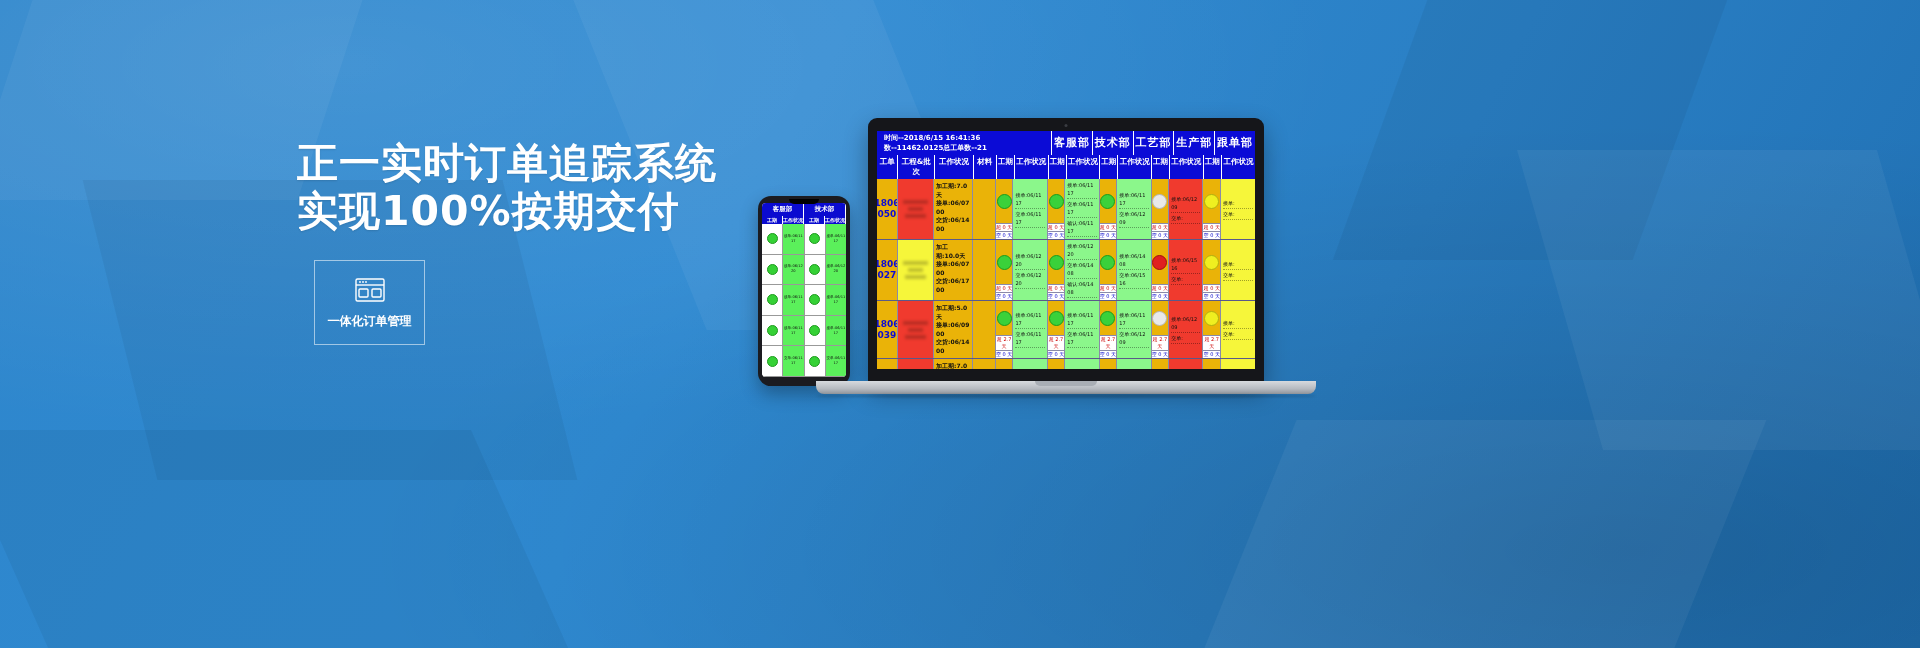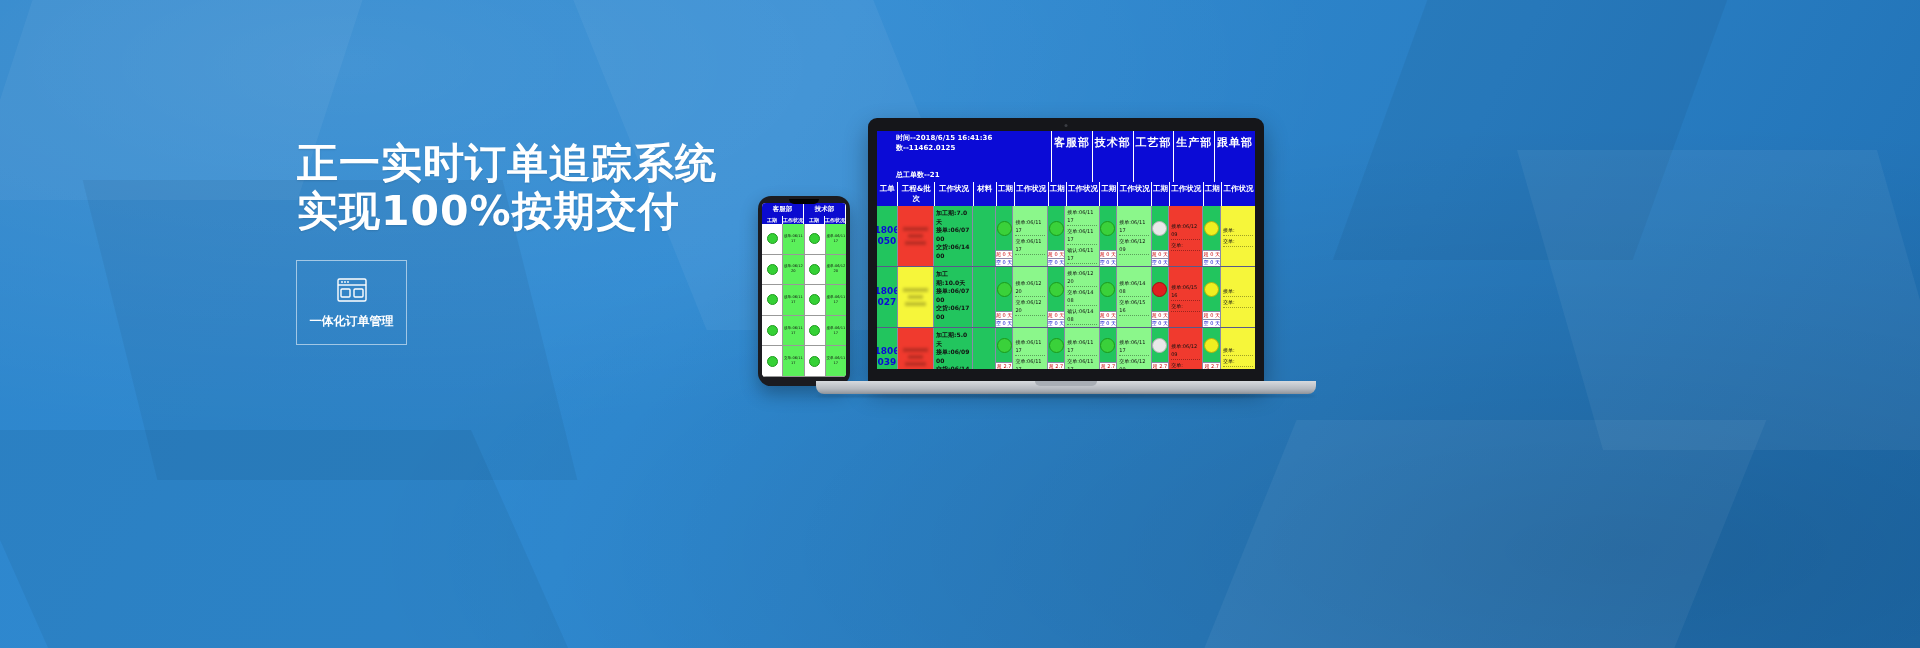--- a/index.html
+++ b/index.html
@@ -32,21 +32,21 @@
     color: #ffffff;
     font-weight: bold;
     font-size: 41px;
     line-height: 48px;
     letter-spacing: 1px;
     white-space: nowrap;
     text-shadow: 0 1px 2px rgba(0,0,0,.12);
   }
 
   #features {
-    position: absolute; left: 297px; top: 260px;
+    position: absolute; left: 315px; top: 260px;
     display: flex;
   }
   .feature {
     width: 111px; height: 85px;
     border: 1px solid rgba(255,255,255,.55);
     margin-left: -1px;
     display: flex; flex-direction: column;
     align-items: center; justify-content: center;
     gap: 7px;
   }
@@ -119,30 +119,30 @@
     position:absolute; left:50%; top:0; transform:translateX(-50%);
     width:62px; height:5px; background:#a9aeb5; border-radius:0 0 6px 6px;
   }
   #foot {
     position:absolute; left:0; top:276px; width:500px; height:4px;
     background: rgba(0,0,0,.18); filter: blur(1px); border-radius:50%;
   }
 
   
   .hdr-top { display:flex; background:#0b0bd6; color:#fff; }
-  .hdr-meta { width:175px; padding:2px 19px; font-size:7px; font-weight:bold; line-height:10px; border-right:1px solid #fff; }
-  .hdr-meta .r2 { display:flex; gap:17px;flex-direction:column; }
+  .hdr-meta { width:175px; padding:2px 7px; font-size:7px; font-weight:bold; line-height:10px; border-right:1px solid #fff; }
+  .hdr-meta .r2 { display:flex; gap:0; }
   .dept { flex:1; text-align:center; font-size:11px; font-weight:bold; padding:4px 0; border-right:1px solid #fff; letter-spacing:1px; }
 
   .hdr-sub { display:flex; background:#0b0bd6; color:#fff; }
   .hdr-sub .c { text-align:center; font-size:7.5px; font-weight:bold; padding:2px 0; border-right:1px solid #fff; }
   .w-wo { width:31px; } .w-pj { width:54px; } .w-cy { width:56px; } .w-mt { width:34px; }
   .w-gq { width:26px; } .w-st { width:49.2px; }
 
-  .rows { flex:1; display:flex; flex-direction:column; background:#22c55e; }
+  .rows { flex:1; display:flex; flex-direction:column; background:#eab308; }
   .row { flex:1; display:flex; border-bottom:1px solid #5a5a8a; }
   .cell { border-right:1px solid #8a8aa8; position:relative; overflow:hidden; }
   .c-wo { width:31px; display:flex; align-items:center; justify-content:center;
           color:#0b0bd6; font-size:9px; font-weight:bold; line-height:11px; text-align:center; }
   .c-pj { width:54px; }
   .c-pj .blur { position:absolute; inset:0; filter: blur(1.6px); display:flex; flex-direction:column; align-items:center; justify-content:center; gap:3px; }
   .c-pj .blur span { display:block; height:4px; width:70%; background:rgba(0,0,0,.22); }
   .c-cy { width:56px; padding:3px 2px; font-size:6px; color:#111; line-height:8.5px; font-weight:bold; }
   .c-mt { width:34px; }
   .c-gq { width:26px; display:flex; flex-direction:column; }

